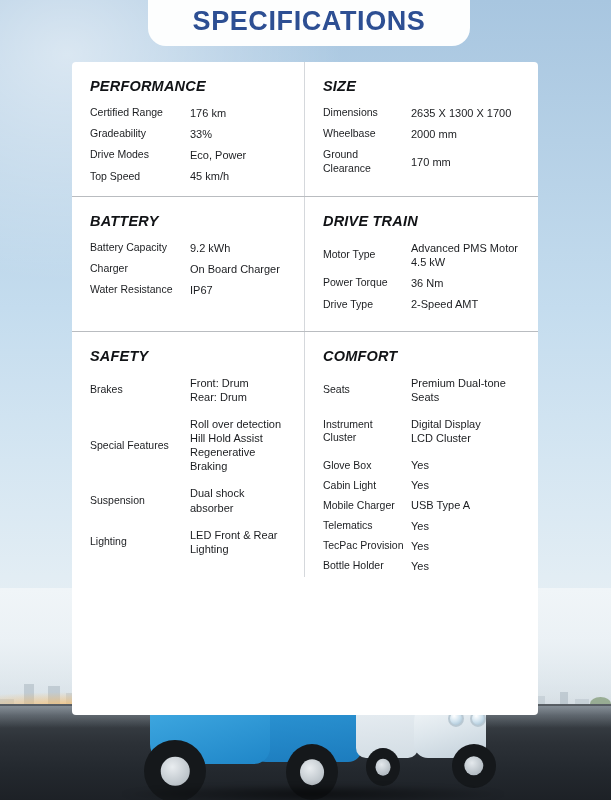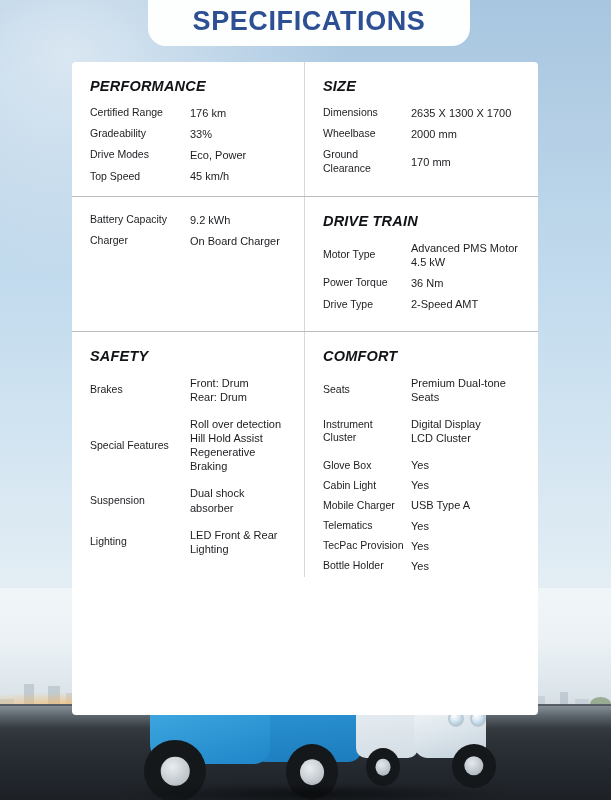--- a/index.html
+++ b/index.html
@@ -350,28 +350,33 @@
           <span class="k" style="white-space:pre-line">Ground
 Clearance</span>
           <span class="v">170 mm</span>
         </div>
       </div>
     </div>
   </div>
 
   <div class="band band-batt">
     <div class="col col-left">
+      <div class="sec-title">BATTERY</div>
       <div class="rows">
         <div class="row">
           <span class="k">Battery Capacity</span>
           <span class="v">9.2 kWh</span>
         </div>
         <div class="row">
           <span class="k">Charger</span>
           <span class="v">On Board Charger</span>
+        </div>
+        <div class="row">
+          <span class="k">Water Resistance</span>
+          <span class="v">IP67</span>
         </div>
       </div>
     </div>
     <div class="col col-right">
       <div class="sec-title">DRIVE TRAIN</div>
       <div class="rows">
         <div class="row">
           <span class="k">Motor Type</span>
           <span class="v">Advanced PMS Motor
 4.5 kW</span>

